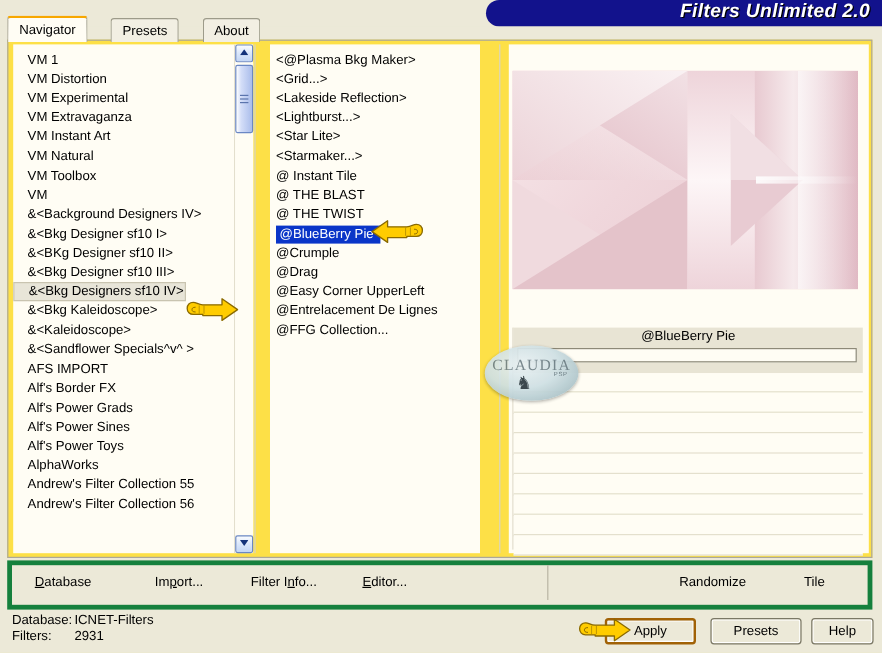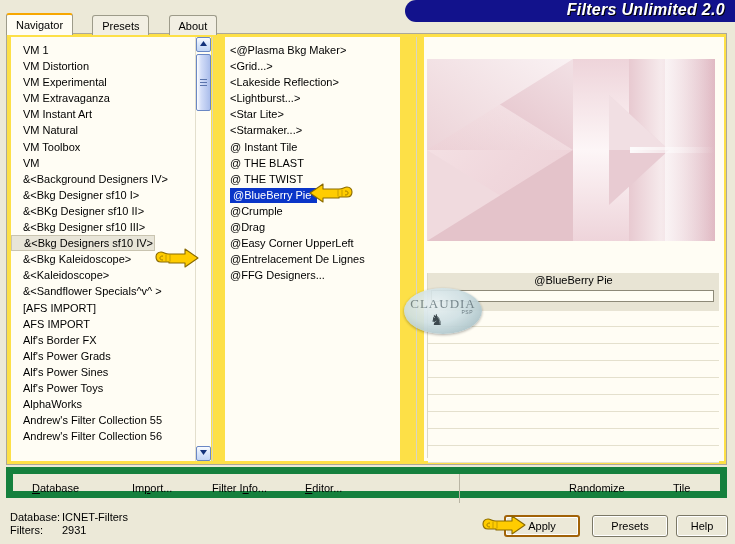--- a/index.html
+++ b/index.html
@@ -272,23 +272,23 @@
     left: 26px; top: 24px;
     font-size: 15px;
     color: #2e3b42;
     line-height: 15px;
   }
 
   
   #toolbar {
     position: absolute;
     left: 6px; top: 467px;
-    width: 721px; height: 31px;
+    width: 721px; height: 41px;
     background: #ece9d8;
-    border: 7px solid #15803d;
+    border: 4px solid #15803d;
     box-sizing: border-box;
   }
   .tb-btn {
     position: absolute;
     top: 8px;
     font-size: 11px;
     color: #000;
     white-space: nowrap;
   }
   .tb-btn u { text-decoration: underline; }
@@ -358,21 +358,20 @@
         <div class="nav-row">VM Toolbox</div>
         <div class="nav-row">VM</div>
         <div class="nav-row">&amp;&lt;Background Designers IV&gt;</div>
         <div class="nav-row">&amp;&lt;Bkg Designer sf10 I&gt;</div>
         <div class="nav-row">&amp;&lt;BKg Designer sf10 II&gt;</div>
         <div class="nav-row">&amp;&lt;Bkg Designer sf10 III&gt;</div>
         <div class="nav-row selected">&amp;&lt;Bkg Designers sf10 IV&gt;</div>
         <div class="nav-row">&amp;&lt;Bkg Kaleidoscope&gt;</div>
         <div class="nav-row">&amp;&lt;Kaleidoscope&gt;</div>
         <div class="nav-row">&amp;&lt;Sandflower Specials^v^ &gt;</div>
-        <div class="nav-row">[AFS IMPORT]</div>
         <div class="nav-row">AFS IMPORT</div>
         <div class="nav-row">Alf's Border FX</div>
         <div class="nav-row">Alf's Power Grads</div>
         <div class="nav-row">Alf's Power Sines</div>
         <div class="nav-row">Alf's Power Toys</div>
         <div class="nav-row">AlphaWorks</div>
         <div class="nav-row">Andrew's Filter Collection 55</div>
         <div class="nav-row">Andrew's Filter Collection 56</div>
       </div>
   </div>
@@ -409,21 +408,21 @@
         <div class="flt-row">&lt;Star Lite&gt;</div>
         <div class="flt-row">&lt;Starmaker...&gt;</div>
         <div class="flt-row">@ Instant Tile</div>
         <div class="flt-row">@ THE BLAST</div>
         <div class="flt-row">@ THE TWIST</div>
         <div class="flt-row" style="padding: 0px 0px 0px 5px;"><span class="flt-row selected" style="padding-left: 3px;">@BlueBerry Pie</span></div>
         <div class="flt-row">@Crumple</div>
         <div class="flt-row">@Drag</div>
         <div class="flt-row">@Easy Corner UpperLeft</div>
         <div class="flt-row">@Entrelacement De Lignes</div>
-        <div class="flt-row">@FFG Designers...</div>
+        <div class="flt-row">@FFG Collection...</div>
       </div>
   </div>
 
   <div class="vdivider" style="left:409px;"></div>
 
   <div id="previewwrap">
 
     <div id="preview-canvas">
 
       <div class="shard" style="left:0;top:0;width:288px;height:182px;

